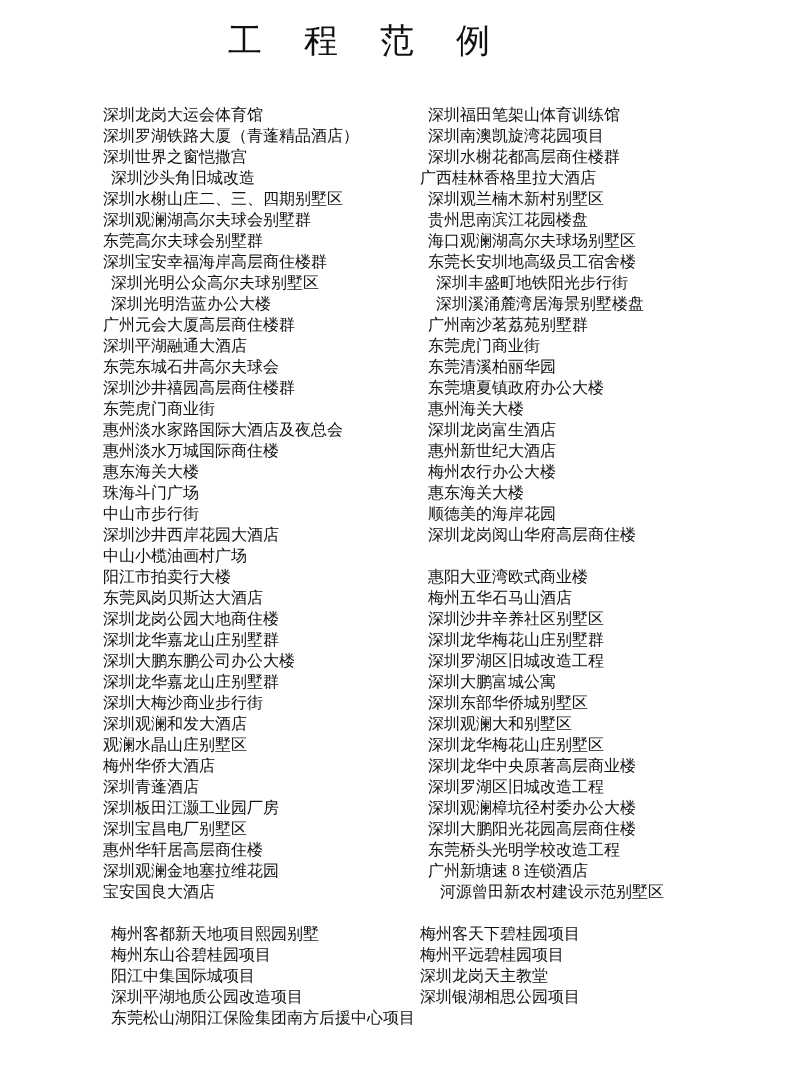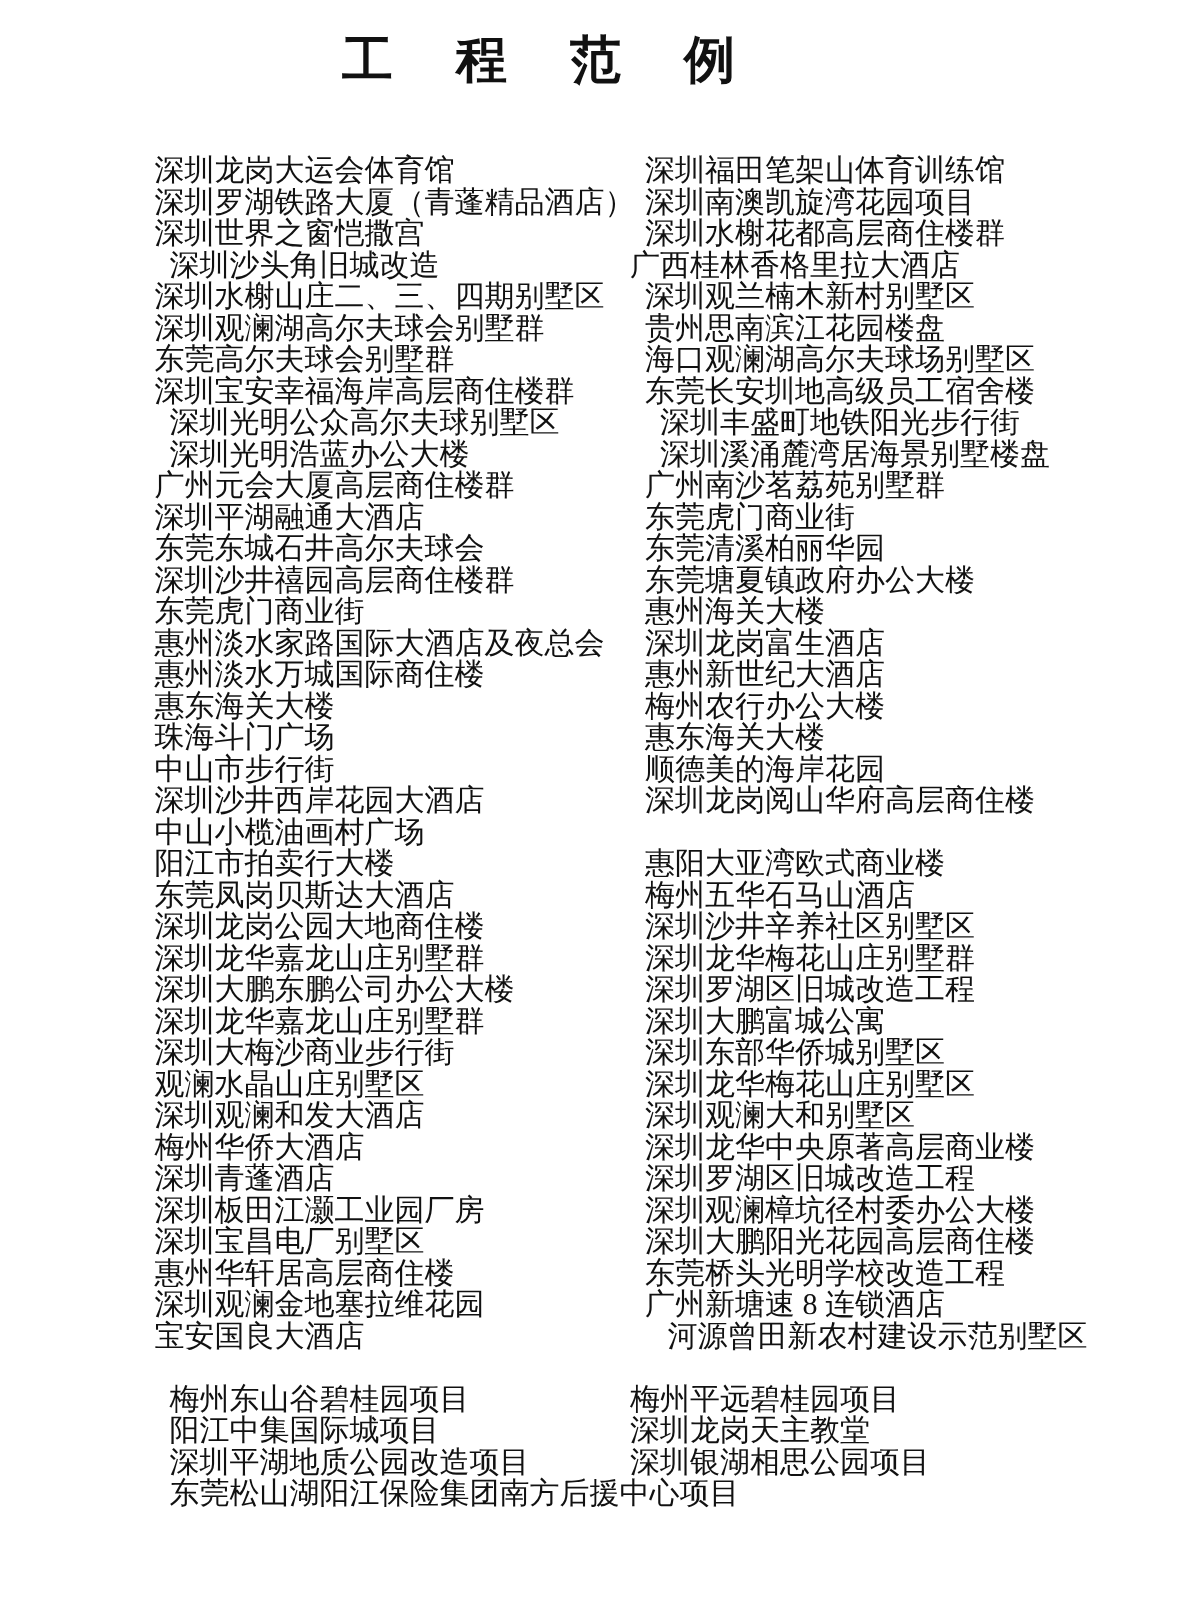--- a/index.html
+++ b/index.html
@@ -14,34 +14,34 @@
     background: #ffffff;
     color: #111111;
     font-family: "Liberation Serif", "DejaVu Serif", serif;
     overflow: hidden;
   }
   .title {
     margin: 22px 0 0 0;
     padding-right: 32px;
     font-size: 34px;
     line-height: 38px;
-    font-weight: bold;
+    font-weight: normal;
     text-align: center;
     letter-spacing: 42px;
     white-space: pre;
   }
   .list {
     margin-top: 44px;
   }
   .list.bottom {
     margin-top: 21px;
   }
   .row {
     display: flex;
-    font-size: 20px;
+    font-size: 16px;
     line-height: 21px;
     white-space: pre;
   }
   .cell-l {
     margin-left: 103px;
     width: 287px;
     flex: 0 0 287px;
   }
   .cell-r {
     flex: 1 1 auto;
@@ -77,30 +77,31 @@
       <div class="row"><span class="cell-l">中山市步行街</span><span class="cell-r">  顺德美的海岸花园</span></div>
       <div class="row"><span class="cell-l">深圳沙井西岸花园大酒店</span><span class="cell-r">  深圳龙岗阅山华府高层商住楼</span></div>
       <div class="row"><span class="cell-l">中山小榄油画村广场</span></div>
       <div class="row"><span class="cell-l">阳江市拍卖行大楼</span><span class="cell-r">  惠阳大亚湾欧式商业楼</span></div>
       <div class="row"><span class="cell-l">东莞凤岗贝斯达大酒店</span><span class="cell-r">  梅州五华石马山酒店</span></div>
       <div class="row"><span class="cell-l">深圳龙岗公园大地商住楼</span><span class="cell-r">  深圳沙井辛养社区别墅区</span></div>
       <div class="row"><span class="cell-l">深圳龙华嘉龙山庄别墅群</span><span class="cell-r">  深圳龙华梅花山庄别墅群</span></div>
       <div class="row"><span class="cell-l">深圳大鹏东鹏公司办公大楼</span><span class="cell-r">  深圳罗湖区旧城改造工程</span></div>
       <div class="row"><span class="cell-l">深圳龙华嘉龙山庄别墅群</span><span class="cell-r">  深圳大鹏富城公寓</span></div>
       <div class="row"><span class="cell-l">深圳大梅沙商业步行街</span><span class="cell-r">  深圳东部华侨城别墅区</span></div>
+      <div class="row"><span class="cell-l">深圳观澜和发大酒店</span><span class="cell-r">  深圳观澜大和别墅区</span></div>
       <div class="row"><span class="cell-l">观澜水晶山庄别墅区</span><span class="cell-r">  深圳龙华梅花山庄别墅区</span></div>
-      <div class="row"><span class="cell-l">深圳观澜和发大酒店</span><span class="cell-r">  深圳观澜大和别墅区</span></div>
       <div class="row"><span class="cell-l">梅州华侨大酒店</span><span class="cell-r">  深圳龙华中央原著高层商业楼</span></div>
       <div class="row"><span class="cell-l">深圳青蓬酒店</span><span class="cell-r">  深圳罗湖区旧城改造工程</span></div>
       <div class="row"><span class="cell-l">深圳板田江灏工业园厂房</span><span class="cell-r">  深圳观澜樟坑径村委办公大楼</span></div>
       <div class="row"><span class="cell-l">深圳宝昌电厂别墅区</span><span class="cell-r">  深圳大鹏阳光花园高层商住楼</span></div>
       <div class="row"><span class="cell-l">惠州华轩居高层商住楼</span><span class="cell-r">  东莞桥头光明学校改造工程</span></div>
       <div class="row"><span class="cell-l">深圳观澜金地塞拉维花园</span><span class="cell-r">  广州新塘速 8 连锁酒店</span></div>
       <div class="row"><span class="cell-l">宝安国良大酒店</span><span class="cell-r">     河源曾田新农村建设示范别墅区</span></div>
     </div>
 
   <div class="list bottom" id="bottom-list">
+      <div class="row"><span class="cell-l">  梅州客都新天地项目熙园别墅</span><span class="cell-r">梅州客天下碧桂园项目</span></div>
       <div class="row"><span class="cell-l">  梅州东山谷碧桂园项目</span><span class="cell-r">梅州平远碧桂园项目</span></div>
       <div class="row"><span class="cell-l">  阳江中集国际城项目</span><span class="cell-r">深圳龙岗天主教堂</span></div>
       <div class="row"><span class="cell-l">  深圳平湖地质公园改造项目</span><span class="cell-r">深圳银湖相思公园项目</span></div>
       <div class="row"><span class="cell-l">  东莞松山湖阳江保险集团南方后援中心项目</span><span class="cell-r"></span></div>
     </div>
 </div>
 
 </body></html>

